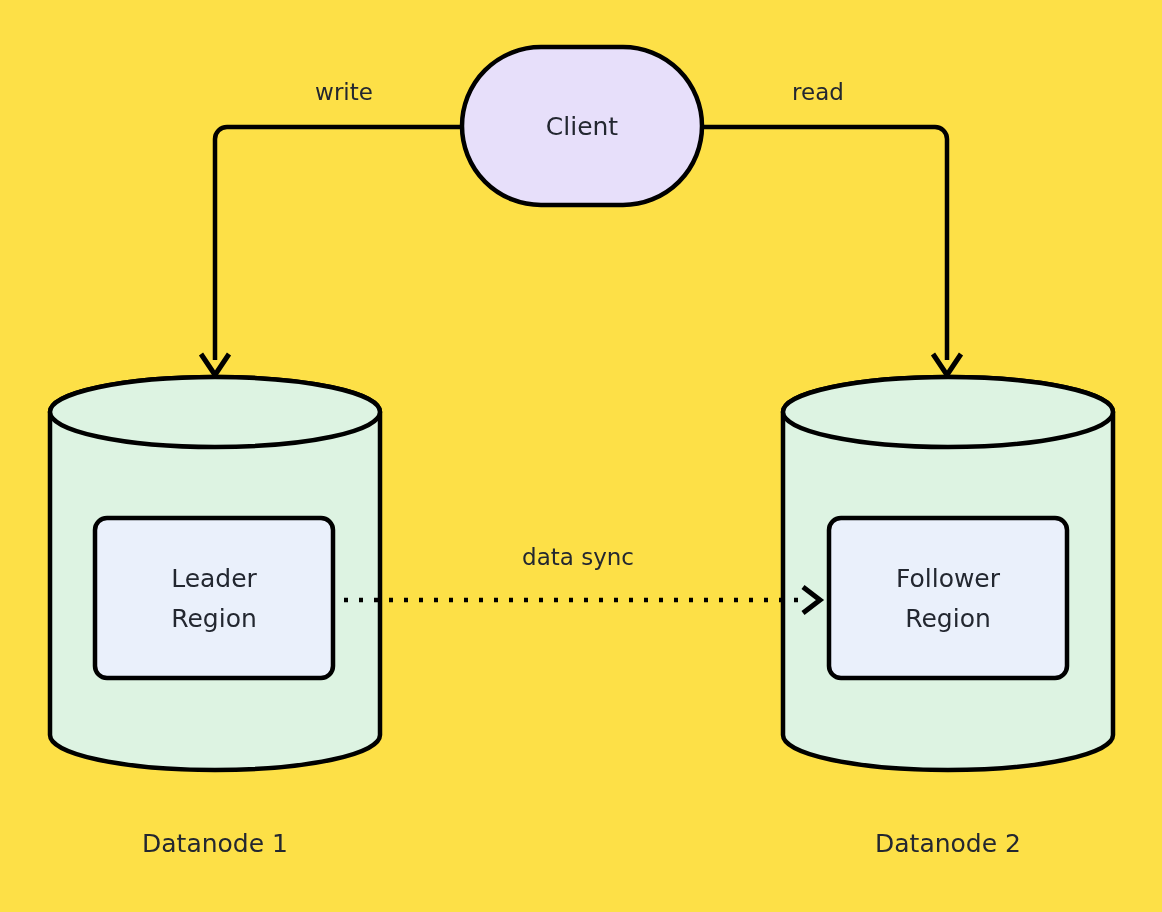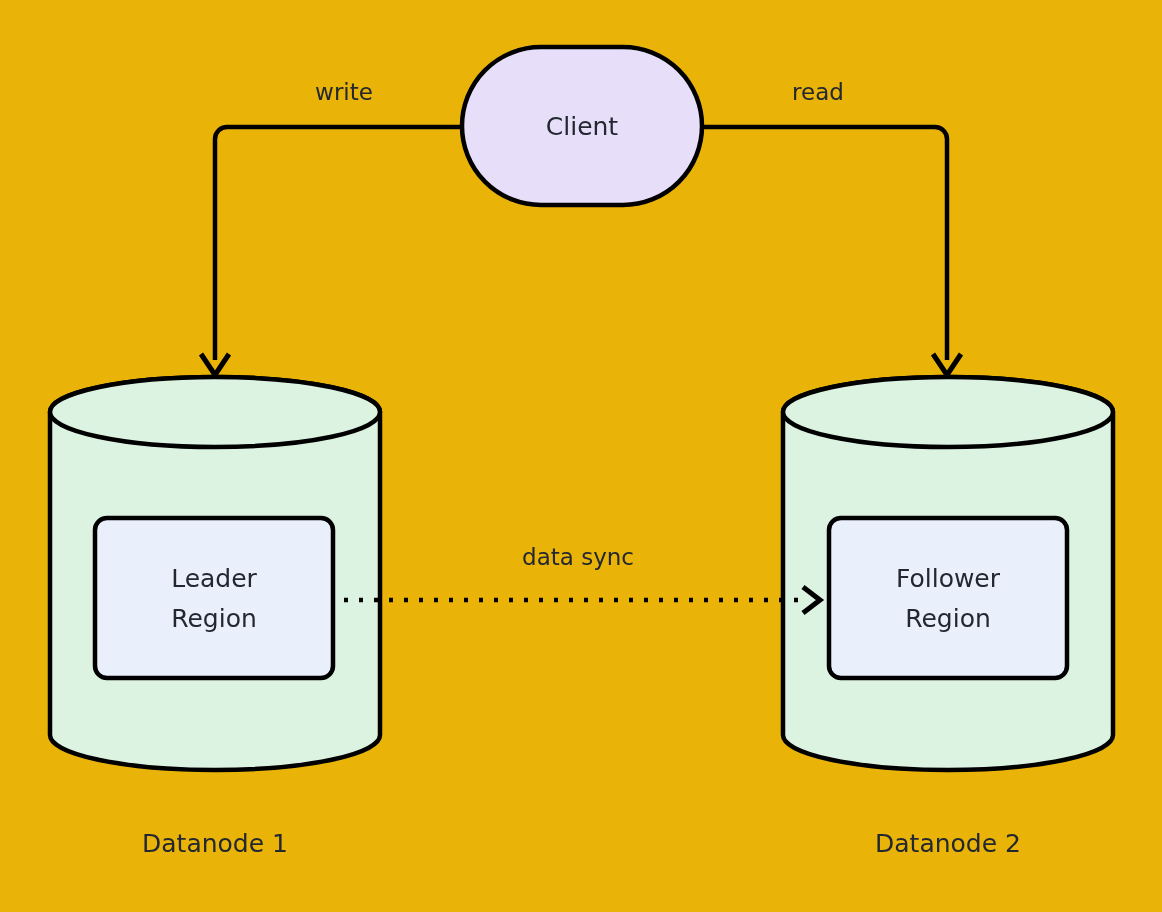--- a/index.html
+++ b/index.html
@@ -11,21 +11,21 @@
   body {
     width: 1162px;
     height: 912px;
     font-family: "DejaVu Sans", "Liberation Sans", sans-serif;
     overflow: hidden;
   }
   #diagram-root {
     position: relative;
     width: 1162px;
     height: 912px;
-    background: #eab308;
+    background: #fde047;
   }
   svg#diagram-svg {
     display: block;
     width: 1162px;
     height: 912px;
   }
   .node-label {
     font-family: "DejaVu Sans", "Liberation Sans", sans-serif;
     font-size: 25px;
     fill: #232730;

